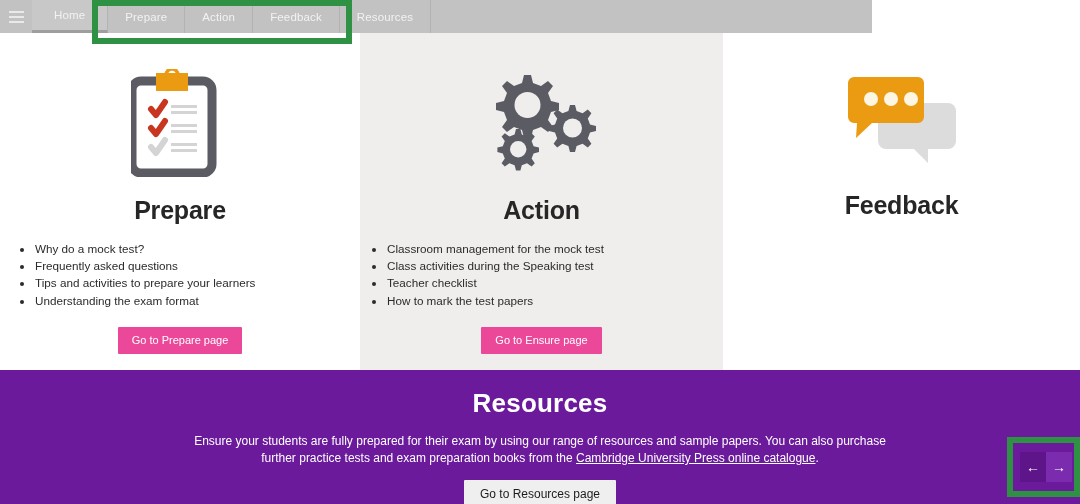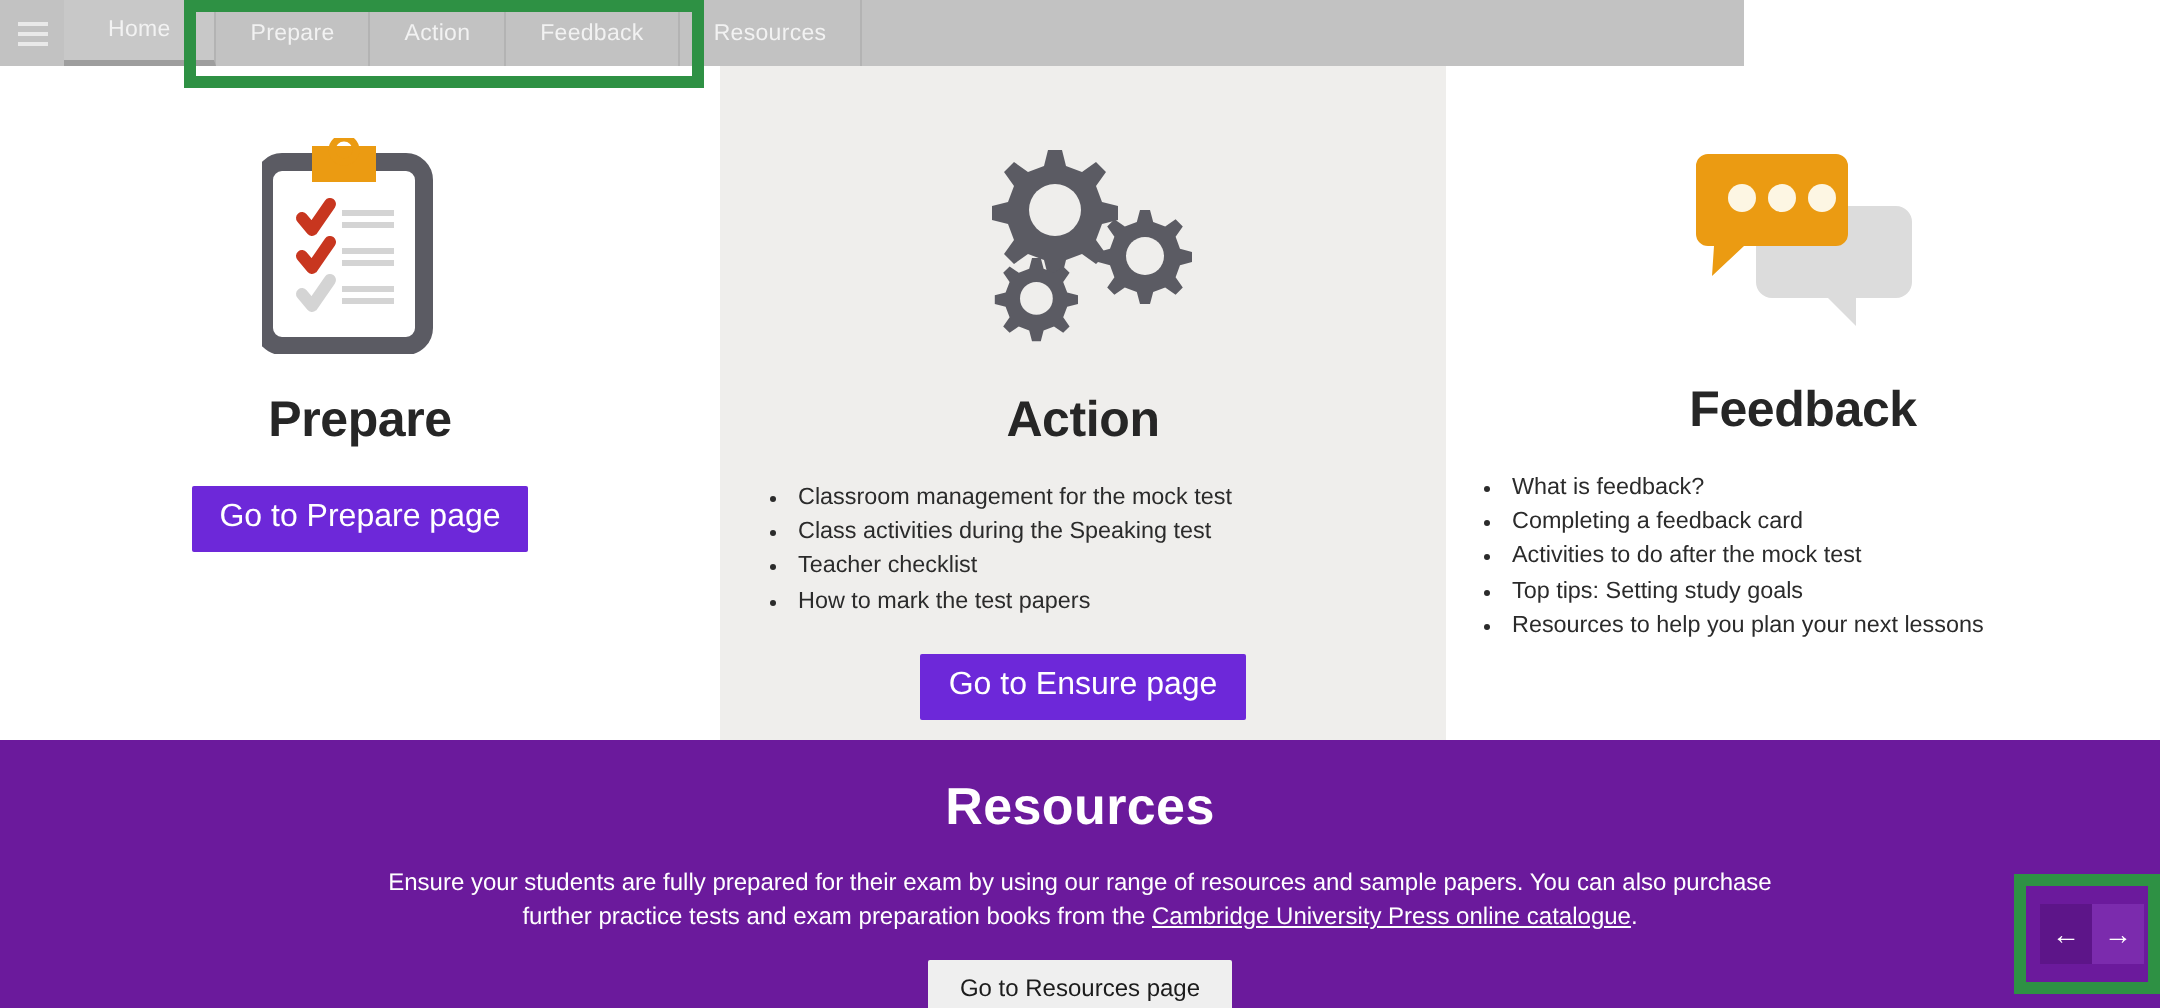--- a/index.html
+++ b/index.html
@@ -50,27 +50,27 @@
     text-align:center;font-size:25px;font-weight:bold;color:#262626;
     margin-top:6px;letter-spacing:-.2px;
   }
   .col-feedback .col-title{margin-top:10px;}
 
   ul.bullets{
     list-style:disc;margin:16px 0 0 0;padding:0;
     font-size:11.7px;color:#2b2b2b;line-height:16.2px;
   }
   .col-prepare ul.bullets{margin-left:34px;}
-  .col-action ul.bullets{margin-left:38px;}
+  .col-action ul.bullets{margin-left:26px;}
   .col-feedback ul.bullets{margin-left:32px;}
   ul.bullets li{margin:0 0 1px 0;padding-left:1px;}
 
   .btn-red{
     display:block;margin:0 auto;margin-top:18px;
-    background:#6d28d9;color:#ffffff;font-size:16px;
+    background:#ec4899;color:#ffffff;font-size:11px;
     padding:7px 14px 8px 14px;border:0;border-radius:1px;
     font-family:"Liberation Sans", sans-serif;cursor:pointer;white-space:nowrap;
   }
   .col-feedback .btn-red{margin-top:18px;}
 
   
   .resources{
     position:absolute;left:0;top:370px;width:1080px;height:134px;
     background:#6b1a9c;color:#ffffff;
   }
@@ -143,20 +143,26 @@
           <rect x="40" y="42" width="26" height="3" fill="#d4d4d4"></rect>
           <path d="M20 59 L25 65 L34 52" fill="none" stroke="#c8361f" stroke-width="6" stroke-linecap="round" stroke-linejoin="round"></path>
           <rect x="40" y="55" width="26" height="3" fill="#d4d4d4"></rect>
           <rect x="40" y="61" width="26" height="3" fill="#d4d4d4"></rect>
           <path d="M20 78 L25 84 L34 71" fill="none" stroke="#d4d4d4" stroke-width="6" stroke-linecap="round" stroke-linejoin="round"></path>
           <rect x="40" y="74" width="26" height="3" fill="#d4d4d4"></rect>
           <rect x="40" y="80" width="26" height="3" fill="#d4d4d4"></rect>
         </svg>
       </div>
       <div class="col-title">Prepare</div>
+      <ul class="bullets">
+        <li>Why do a mock test?</li>
+        <li>Frequently asked questions</li>
+        <li>Tips and activities to prepare your learners</li>
+        <li>Understanding the exam format</li>
+      </ul>
       <button class="btn-red">Go to Prepare page</button>
     </div>
 
     <div class="col col-action">
       <div class="icon-wrap">
         <svg class="svg-icon" width="120" height="112" viewBox="0 0 120 112" xmlns="http://www.w3.org/2000/svg">
           <g fill="#5b5b63">
             <path d="M42 8 l7 0 l2 8 l8 3 l7 -5 l5 5 l-5 7 l3 8 l8 2 l0 7 l-8 2 l-3 8 l5 7 l-5 5 l-7 -5 l-8 3 l-2 8 l-7 0 l-2 -8 l-8 -3 l-7 5 l-5 -5 l5 -7 l-3 -8 l-8 -2 l0 -7 l8 -2 l3 -8 l-5 -7 l5 -5 l7 5 l8 -3 z"></path>
             <circle cx="45.5" cy="38" r="13" fill="#efeeec"></circle>
             <path d="M88 38 l5 0 l1.6 6 l6 2.2 l5.2 -3.6 l3.6 3.6 l-3.6 5.2 l2.2 6 l6 1.6 l0 5 l-6 1.6 l-2.2 6 l3.6 5.2 l-3.6 3.6 l-5.2 -3.6 l-6 2.2 l-1.6 6 l-5 0 l-1.6 -6 l-6 -2.2 l-5.2 3.6 l-3.6 -3.6 l3.6 -5.2 l-2.2 -6 l-6 -1.6 l0 -5 l6 -1.6 l2.2 -6 l-3.6 -5.2 l3.6 -3.6 l5.2 3.6 l6 -2.2 z"></path>
@@ -180,27 +186,20 @@
       <div class="icon-wrap">
         <svg class="svg-icon" width="116" height="94" viewBox="0 0 116 94" xmlns="http://www.w3.org/2000/svg">
           <path d="M42 28 h62 a8 8 0 0 1 8 8 v30 a8 8 0 0 1 -8 8 h-20 l0 14 l-14 -14 h-28 a8 8 0 0 1 -8 -8 v-30 a8 8 0 0 1 8 -8 z" fill="#dcdcdc"></path>
           <path d="M10 2 h64 a6 6 0 0 1 6 6 v34 a6 6 0 0 1 -6 6 h-46 l-16 15 l1 -15 h-3 a6 6 0 0 1 -6 -6 v-34 a6 6 0 0 1 6 -6 z" fill="#eb9b12"></path>
           <circle cx="27" cy="24" r="7" fill="#fdf6e3"></circle>
           <circle cx="47" cy="24" r="7" fill="#fdf6e3"></circle>
           <circle cx="67" cy="24" r="7" fill="#fdf6e3"></circle>
         </svg>
       </div>
       <div class="col-title">Feedback</div>
-      <ul class="bullets">
-        <li>What is feedback?</li>
-        <li>Completing a feedback card</li>
-        <li>Activities to do after the mock test</li>
-        <li>Top tips: Setting study goals</li>
-        <li>Resources to help you plan your next lessons</li>
-      </ul>
     </div>
   </div>
 
   <div class="resources">
     <div class="res-title">Resources</div>
     <div class="res-text">
       <span>Ensure your students are fully prepared for their exam by using our range of resources and sample papers. You can also purchase further practice tests and exam preparation books from the </span><a class="res-link" href="#">Cambridge University Press online catalogue</a><span>.</span>
     </div>
     <button class="btn-white">Go to Resources page</button>
   </div>

